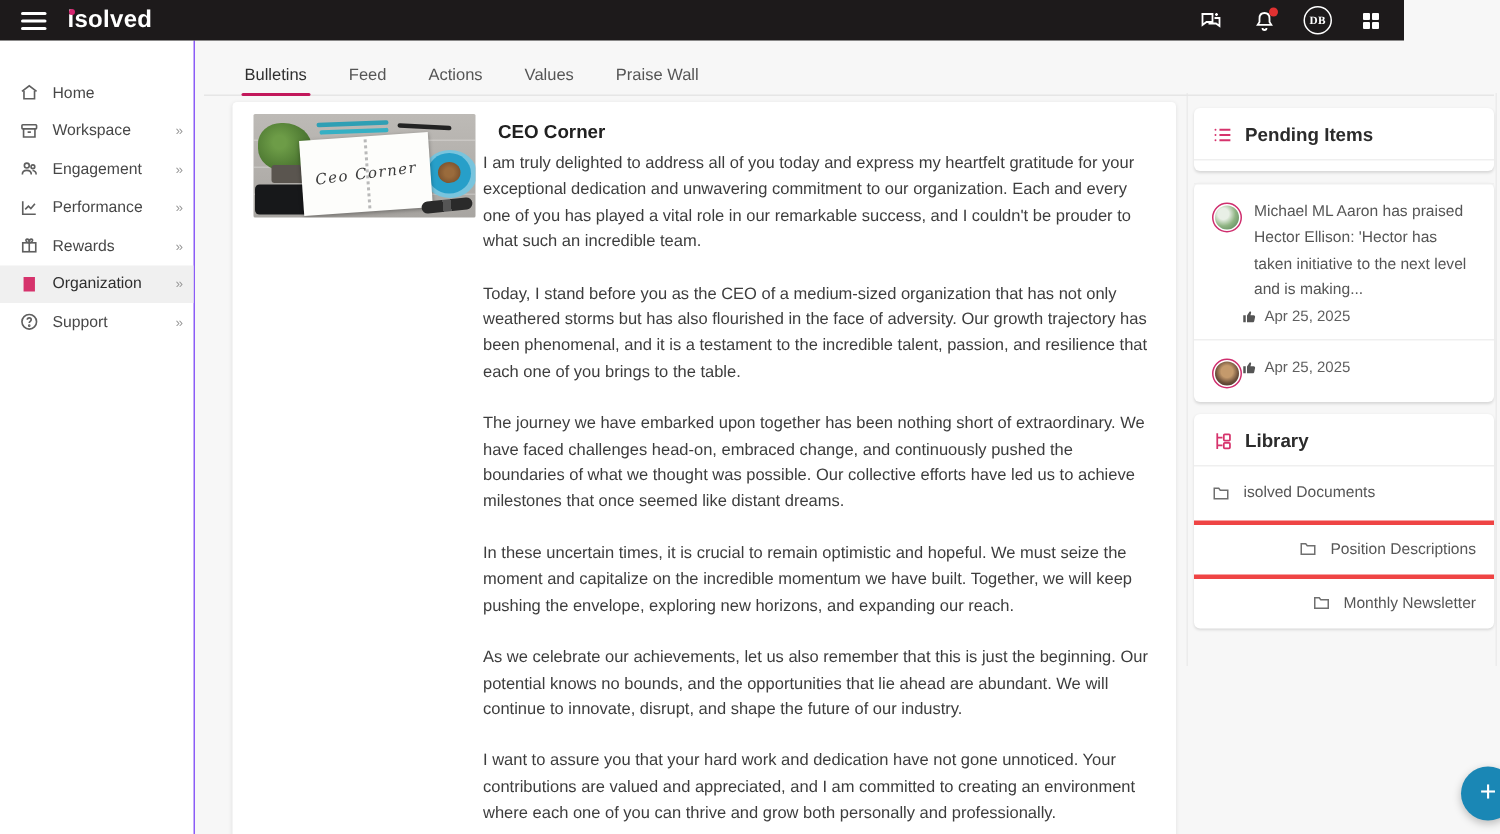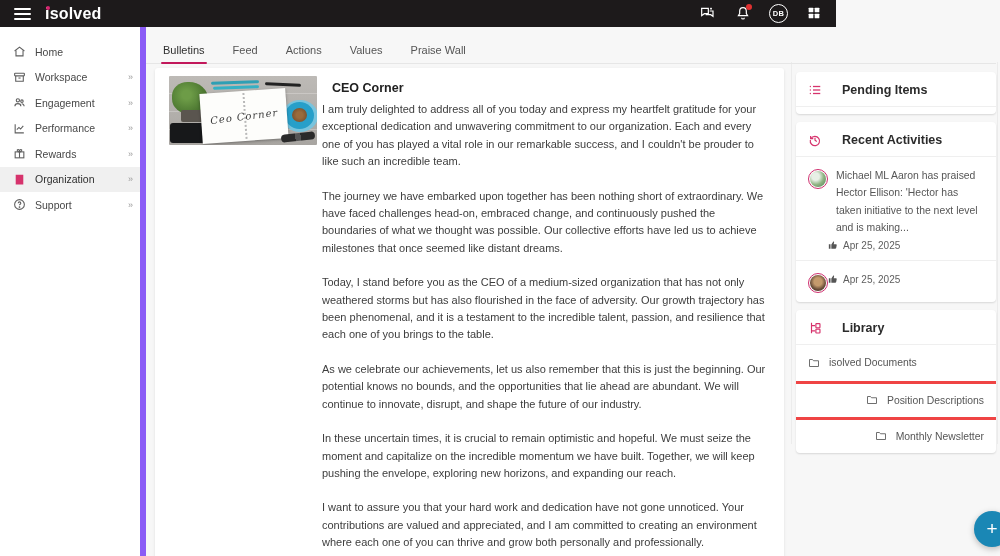--- a/index.html
+++ b/index.html
@@ -1,33 +1,33 @@
 <!DOCTYPE html>
 <html><head>
 <meta charset="utf-8">
 <style>
   * { margin:0; padding:0; box-sizing:border-box; }
   html,body { width:1000px; height:556px; overflow:hidden; }
   body { font-family:"Liberation Sans", sans-serif; background:#f7f7f7; position:relative; color:#3d3d3d; }
 
   
-  .topbar { position:absolute; left:0; top:0; width:836px; height:27px; background:#1d1a1b; display:flex; align-items:center; padding:0 12px; z-index:30; }
+  .topbar { position:absolute; left:0; top:0; width:936px; height:27px; background:#1d1a1b; display:flex; align-items:center; padding:0 12px; z-index:30; }
   .hamburger { width:17px; height:12px; display:flex; flex-direction:column; justify-content:space-between; cursor:pointer; margin-left:2px; }
   .hamburger span { display:block; height:2px; background:#fff; border-radius:1px; }
   .logo-wrap { position:relative; margin-left:14px; }
   .logo { color:#fff; font-size:16px; font-weight:800; letter-spacing:.2px; line-height:1; }
   .logo-dot { position:absolute; left:0.5px; top:1.5px; width:4px; height:4px; border-radius:50%; background:#d4246e; }
-  .topbar-right { margin-left:auto; display:flex; align-items:flex-start; gap:16px; }
+  .topbar-right { margin-left:auto; display:flex; align-items:center; gap:16px;font-family:Liberation Serif, serif; }
   .tb-icon { position:relative; width:20px; height:18px; display:flex; align-items:center; justify-content:center; color:#fff; cursor:pointer; }
   .tb-icon svg { width:16px; height:16px; }
   .bell-dot { position:absolute; top:0; right:1px; width:6px; height:6px; border-radius:50%; background:#e03131; }
   .avatar-initials { width:19px; height:19px; border:1.5px solid #fff; border-radius:50%; color:#fff; font-size:7.5px; font-weight:700; display:flex; align-items:center; justify-content:center; letter-spacing:.3px; cursor:pointer; }
 
   
-  .sidebar { position:absolute; left:0; top:27px; width:146px; height:529px; background:#fff; border-right:6px solid #8b5cf6; padding-top:12px; z-index:20; }
+  .sidebar { position:absolute; left:0; top:27px; width:130px; height:529px; background:#fff; border-right:1px solid #8b5cf6; padding-top:22px; z-index:20; }
   .side-item { height:25.5px; display:flex; align-items:center; padding:0 8px 0 13px; cursor:pointer; }
   .side-item.active { background:#f0f0f0; }
   .side-item .s-icon { width:13px; height:13px; color:#5f5f5f; flex:0 0 13px; display:flex; }
   .side-item .s-icon svg { width:13px; height:13px; }
   .side-item.active .s-icon { color:#d6336c; }
   .side-label { font-size:10.5px; color:#474747; margin-left:9px; white-space:nowrap; }
   .side-item.active .side-label { color:#2e2e2e; }
   .side-chevron { margin-left:auto; font-size:9px; color:#9a9a9a; letter-spacing:-1px; }
 
   
@@ -59,21 +59,21 @@
   .hero .coffee { position:absolute; left:123px; top:32px; width:15px; height:14px; background:radial-gradient(circle,#9a6b3c 30%,#6b4526 100%); border-radius:50%; }
   .hero .glasses { position:absolute; left:112px; top:57px; width:34px; height:8px; border-radius:4px; background:linear-gradient(90deg,#2a2a2a 0 42%, #555 42% 58%, #2a2a2a 58% 100%); transform:rotate(-6deg); }
   .article-title { position:absolute; left:177px; top:13px; font-size:12.5px; font-weight:700; color:#212121; }
   .article-body { position:absolute; left:167px; top:33px; width:445px; font-size:11px; line-height:17.4px; color:#3d3d3d; }
   .article-body p { margin-bottom:17px; }
   .article-body p.salutation { margin-bottom:24px; }
 
   
   .rpanel { position:absolute; left:660px; top:45px; width:200px; }
   .pcard { background:#fff; border-radius:4px; box-shadow:0 1px 2px rgba(0,0,0,.13); margin-bottom:8px; }
-  .pcard-header { display:flex; align-items:center; gap:20px; padding:11px 12px 9px; }
+  .pcard-header { display:flex; align-items:center; gap:8px; padding:11px 12px 9px; }
   .pcard-header .p-icon { width:14px; height:14px; color:#d6336c; display:flex; }
   .pcard-header .p-icon svg { width:14px; height:14px; }
   .pcard-title { font-size:12.5px; font-weight:700; color:#2b2b2b; }
   .pdivider { height:0; border-top:1px solid #efefef; margin:0 0; }
   .pending-pad { height:7px; }
 
   .activity { display:flex; padding:10px 12px 9px; }
   .activity + .activity { border-top:1px solid #efefef; }
   .act-avatar { flex:0 0 20px; width:20px; height:20px; border-radius:50%; border:1.5px solid #cf2e6e; padding:1px; margin-top:2px; }
   .act-avatar .av-img { width:100%; height:100%; border-radius:50%; }
@@ -235,25 +235,25 @@
       <div class="cup"></div>
       <div class="coffee"></div>
       <div class="notebook">
         <div class="spiral"></div>
         <span class="script">Ceo Corner</span>
       </div>
       <div class="glasses"></div>
     </div>
     <h1 class="article-title">CEO Corner</h1>
     <div class="article-body">
-      <p>I am truly delighted to address all of you today and express my heartfelt gratitude for your exceptional dedication and unwavering commitment to our organization. Each and every one of you has played a vital role in our remarkable success, and I couldn't be prouder to like such an incredible team.</p>
+      <p>I am truly delighted to address all of you today and express my heartfelt gratitude for your exceptional dedication and unwavering commitment to our organization. Each and every one of you has played a vital role in our remarkable success, and I couldn't be prouder to what such an incredible team.</p>
+      <p>Today, I stand before you as the CEO of a medium-sized organization that has not only weathered storms but has also flourished in the face of adversity. Our growth trajectory has been phenomenal, and it is a testament to the incredible talent, passion, and resilience that each one of you brings to the table.</p>
       <p>The journey we have embarked upon together has been nothing short of extraordinary. We have faced challenges head-on, embraced change, and continuously pushed the boundaries of what we thought was possible. Our collective efforts have led us to achieve milestones that once seemed like distant dreams.</p>
-      <p>Today, I stand before you as the CEO of a medium-sized organization that has not only weathered storms but has also flourished in the face of adversity. Our growth trajectory has been phenomenal, and it is a testament to the incredible talent, passion, and resilience that each one of you brings to the table.</p>
+      <p>In these uncertain times, it is crucial to remain optimistic and hopeful. We must seize the moment and capitalize on the incredible momentum we have built. Together, we will keep pushing the envelope, exploring new horizons, and expanding our reach.</p>
       <p>As we celebrate our achievements, let us also remember that this is just the beginning. Our potential knows no bounds, and the opportunities that lie ahead are abundant. We will continue to innovate, disrupt, and shape the future of our industry.</p>
-      <p>In these uncertain times, it is crucial to remain optimistic and hopeful. We must seize the moment and capitalize on the incredible momentum we have built. Together, we will keep pushing the envelope, exploring new horizons, and expanding our reach.</p>
       <p>I want to assure you that your hard work and dedication have not gone unnoticed. Your contributions are valued and appreciated, and I am committed to creating an environment where each one of you can thrive and grow both personally and professionally.</p>
     </div>
   </section>
 
   <aside class="rpanel">
 
     <div class="pcard">
       <div class="pcard-header">
         <span class="p-icon">
             <svg viewBox="0 0 24 24" fill="none" stroke="currentColor" stroke-width="2.2">
@@ -265,30 +265,20 @@
               <path d="M8.5 18H21"></path>
             </svg>
           </span>
         <span class="pcard-title">Pending Items</span>
       </div>
       <div class="pdivider"></div>
       <div class="pending-pad"></div>
     </div>
 
     <div class="pcard">
-      <div class="pcard-header">
-        <span class="p-icon">
-            <svg viewBox="0 0 24 24" fill="none" stroke="currentColor" stroke-width="2">
-              <path d="M4.5 5v4.5H9"></path>
-              <path d="M5 9.5A8 8 0 1 1 4 12"></path>
-              <path d="M12 8v4.5l3 2"></path>
-            </svg>
-          </span>
-        <span class="pcard-title">Recent Activities</span>
-      </div>
       <div class="pdivider"></div>
 
       <div class="activity">
         <div class="act-avatar">
             <div class="av-img av-landscape"></div>
           </div>
         <div>
           <div class="act-text">Michael ML Aaron has praised Hector Ellison: 'Hector has taken initiative to the next level and is making...</div>
           <div class="act-date">
             <span class="thumb-i">

